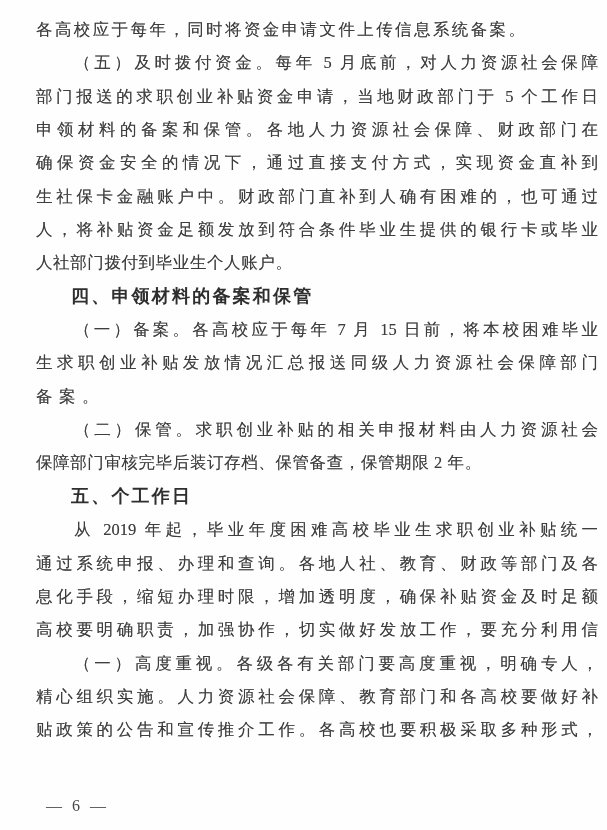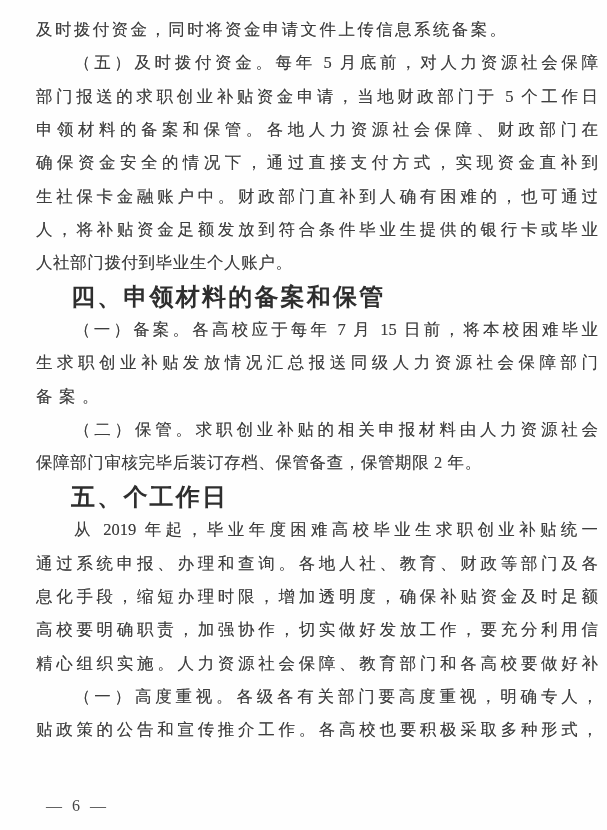--- a/index.html
+++ b/index.html
@@ -35,57 +35,57 @@
   
   .indent { text-indent: 38px; }
   
   .end { letter-spacing: 0.6px; }
   .sp2 { letter-spacing: 2.4px; }
   .sp6 { letter-spacing: 6.5px; }
   
   .heading {
     font-family: "Liberation Sans", "DejaVu Sans", sans-serif;
     font-weight: 700;
-    font-size: 24px;
+    font-size: 18px;
     color: #2e2e2e;
     letter-spacing: 2.2px;
     text-indent: 35px;
     text-shadow: none;
   }
   .pagenum {
     position: absolute;
     left: 46px; top: 794px;
     font-size: 16px;
     letter-spacing: 3px;
     color: #474747;
     line-height: 24px;
   }
 </style>
 </head>
 <body>
 
 <div class="page">
   <div class="content">
-    <div class="line end sp2">及时拨付资金，同时将资金申请文件上传信息系统备案。</div>
+    <div class="line end sp2">各高校应于每年，同时将资金申请文件上传信息系统备案。</div>
     <div class="line full indent">（五）及时拨付资金。每年 5 月底前，对人力资源社会保障</div>
     <div class="line full">部门报送的求职创业补贴资金申请，当地财政部门于 5 个工作日</div>
     <div class="line full">申领材料的备案和保管。各地人力资源社会保障、财政部门在</div>
     <div class="line full">确保资金安全的情况下，通过直接支付方式，实现资金直补到</div>
     <div class="line full">生社保卡金融账户中。财政部门直补到人确有困难的，也可通过</div>
     <div class="line full">人，将补贴资金足额发放到符合条件毕业生提供的银行卡或毕业</div>
     <div class="line end">人社部门拨付到毕业生个人账户。</div>
     <div class="line heading">四、申领材料的备案和保管</div>
     <div class="line full indent">（一）备案。各高校应于每年 7 月 15 日前，将本校困难毕业</div>
     <div class="line full">生求职创业补贴发放情况汇总报送同级人力资源社会保障部门</div>
     <div class="line end sp6">备案。</div>
     <div class="line full indent">（二）保管。求职创业补贴的相关申报材料由人力资源社会</div>
     <div class="line end">保障部门审核完毕后装订存档、保管备查，保管期限 2 年。</div>
     <div class="line heading">五、个工作日</div>
     <div class="line full indent">从 2019 年起，毕业年度困难高校毕业生求职创业补贴统一</div>
     <div class="line full">通过系统申报、办理和查询。各地人社、教育、财政等部门及各</div>
     <div class="line full">息化手段，缩短办理时限，增加透明度，确保补贴资金及时足额</div>
     <div class="line full">高校要明确职责，加强协作，切实做好发放工作，要充分利用信</div>
+    <div class="line full indent">（一）高度重视。各级各有关部门要高度重视，明确专人，</div>
     <div class="line full">精心组织实施。人力资源社会保障、教育部门和各高校要做好补</div>
-    <div class="line full indent">（一）高度重视。各级各有关部门要高度重视，明确专人，</div>
     <div class="line full">贴政策的公告和宣传推介工作。各高校也要积极采取多种形式，</div>
   </div>
   <div class="pagenum">— 6 —</div>
 </div>
 
 </body></html>

